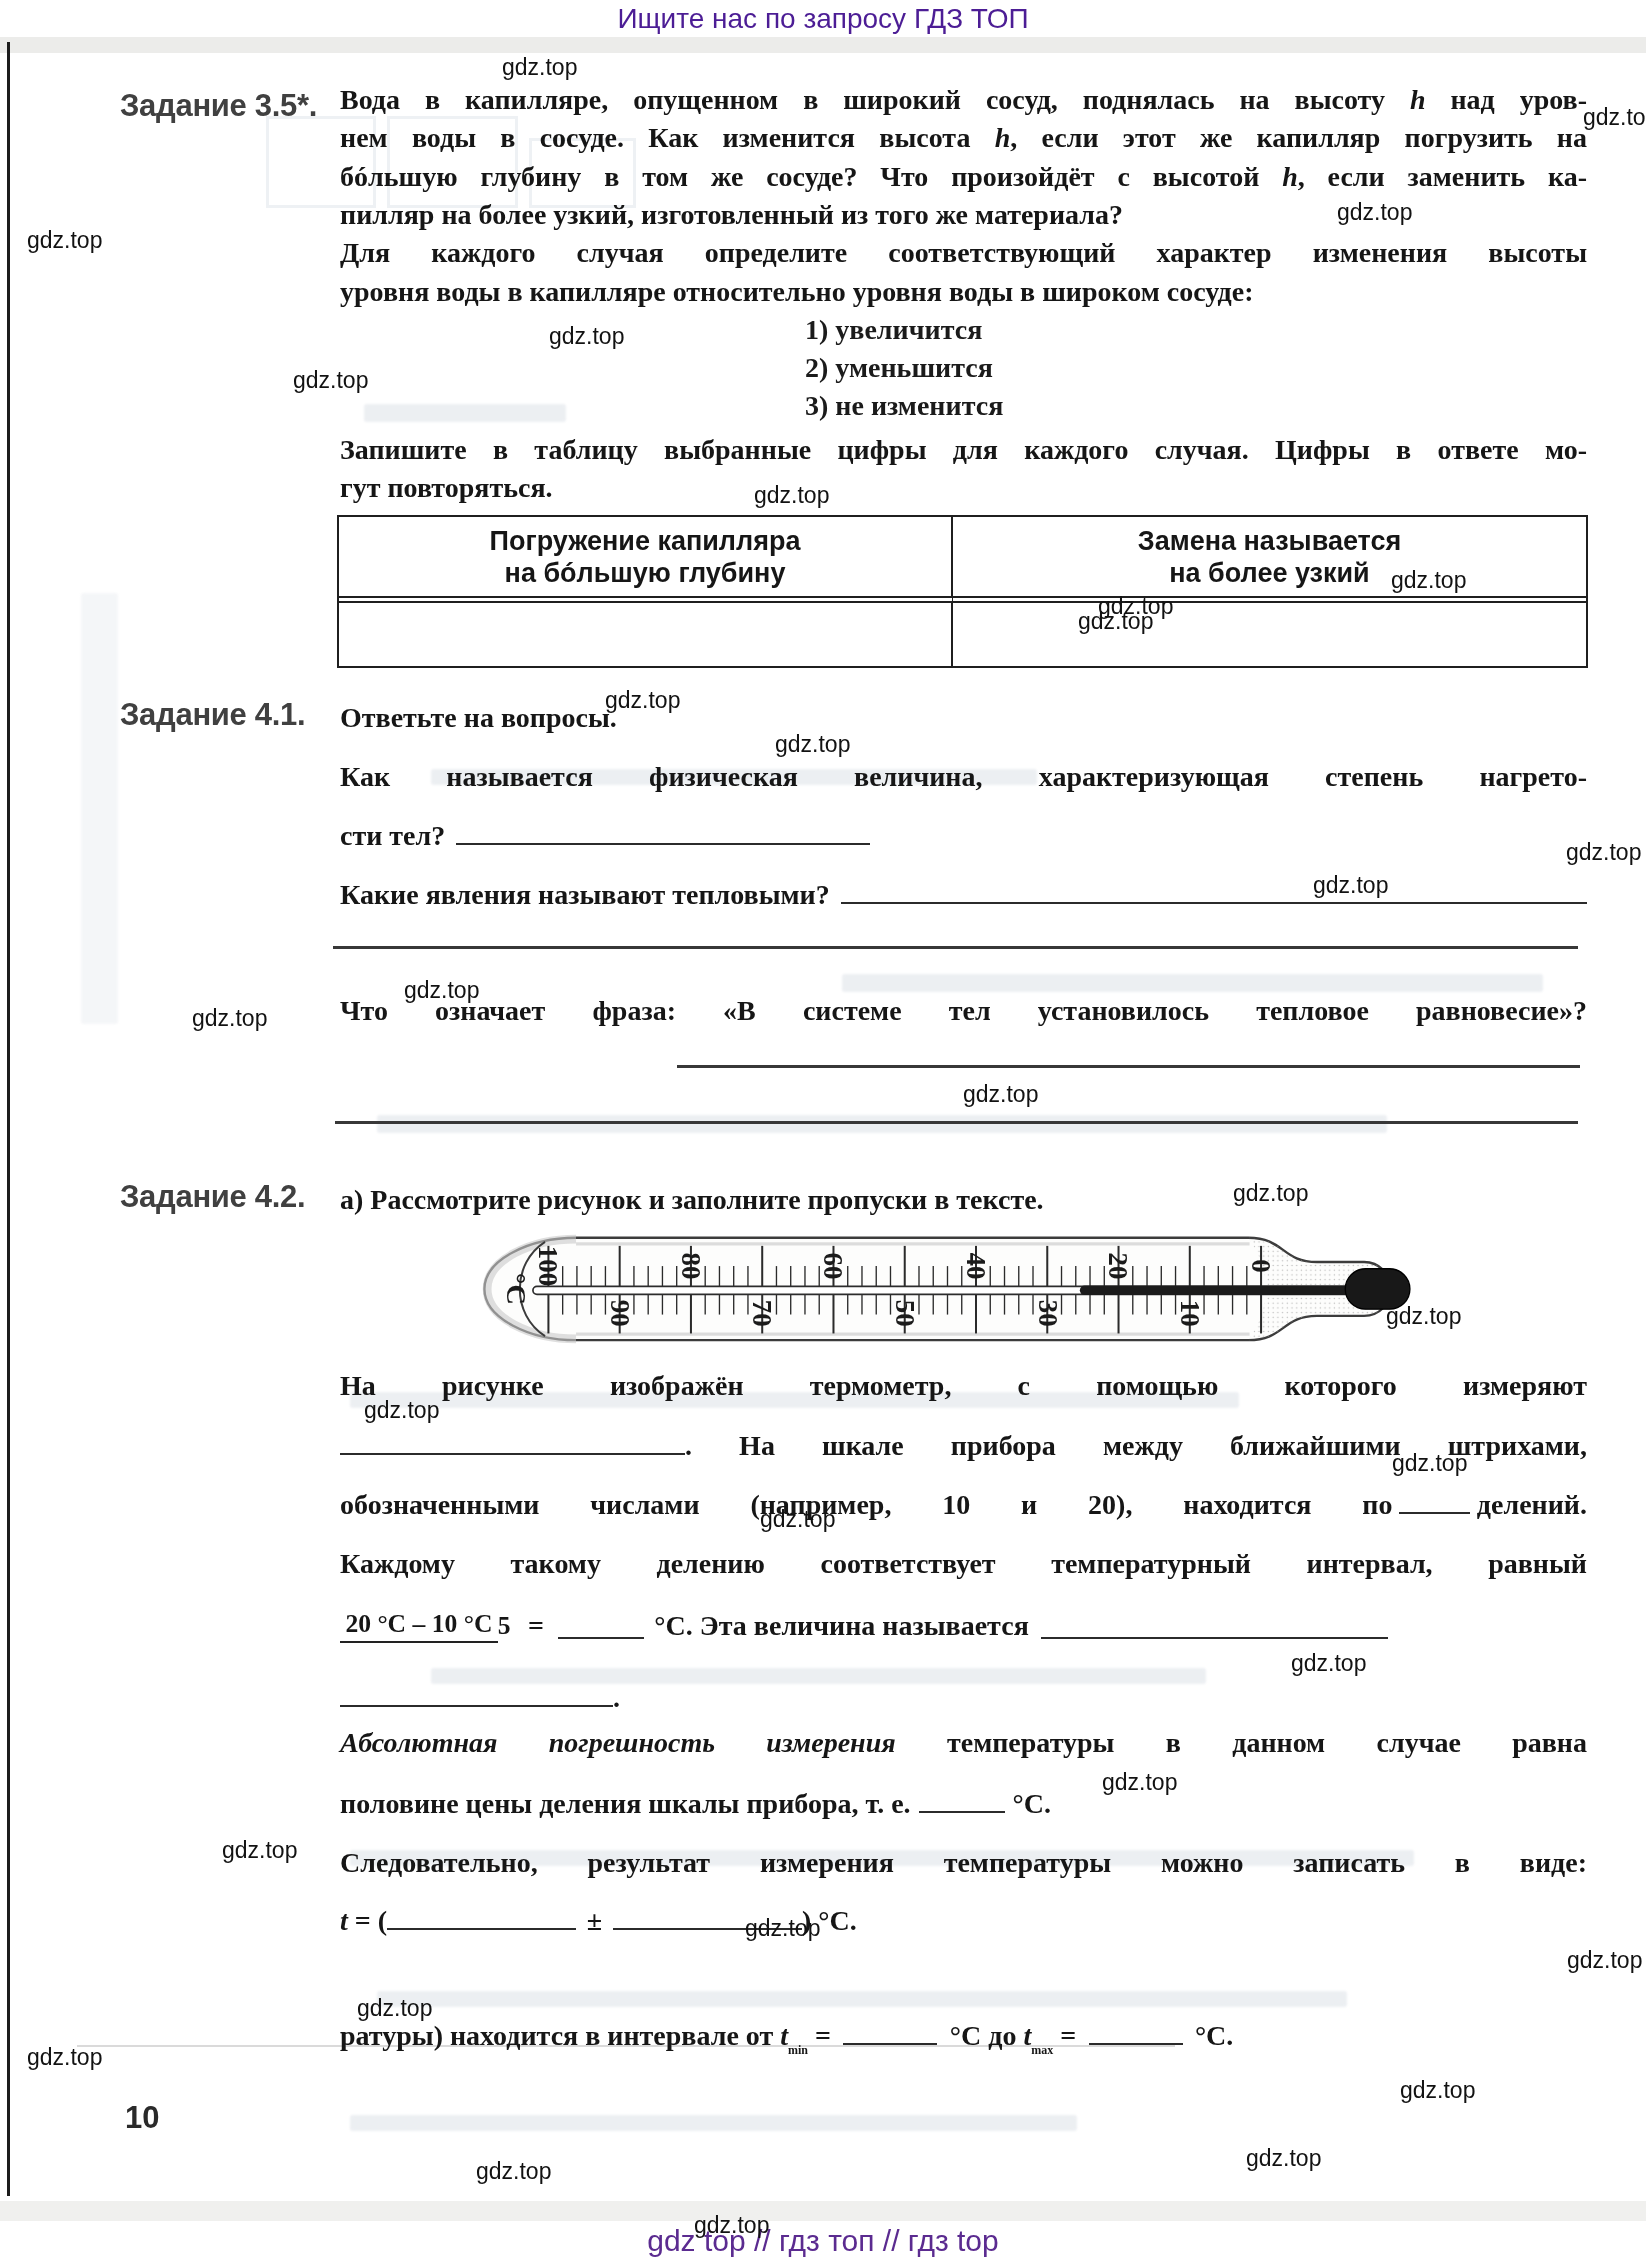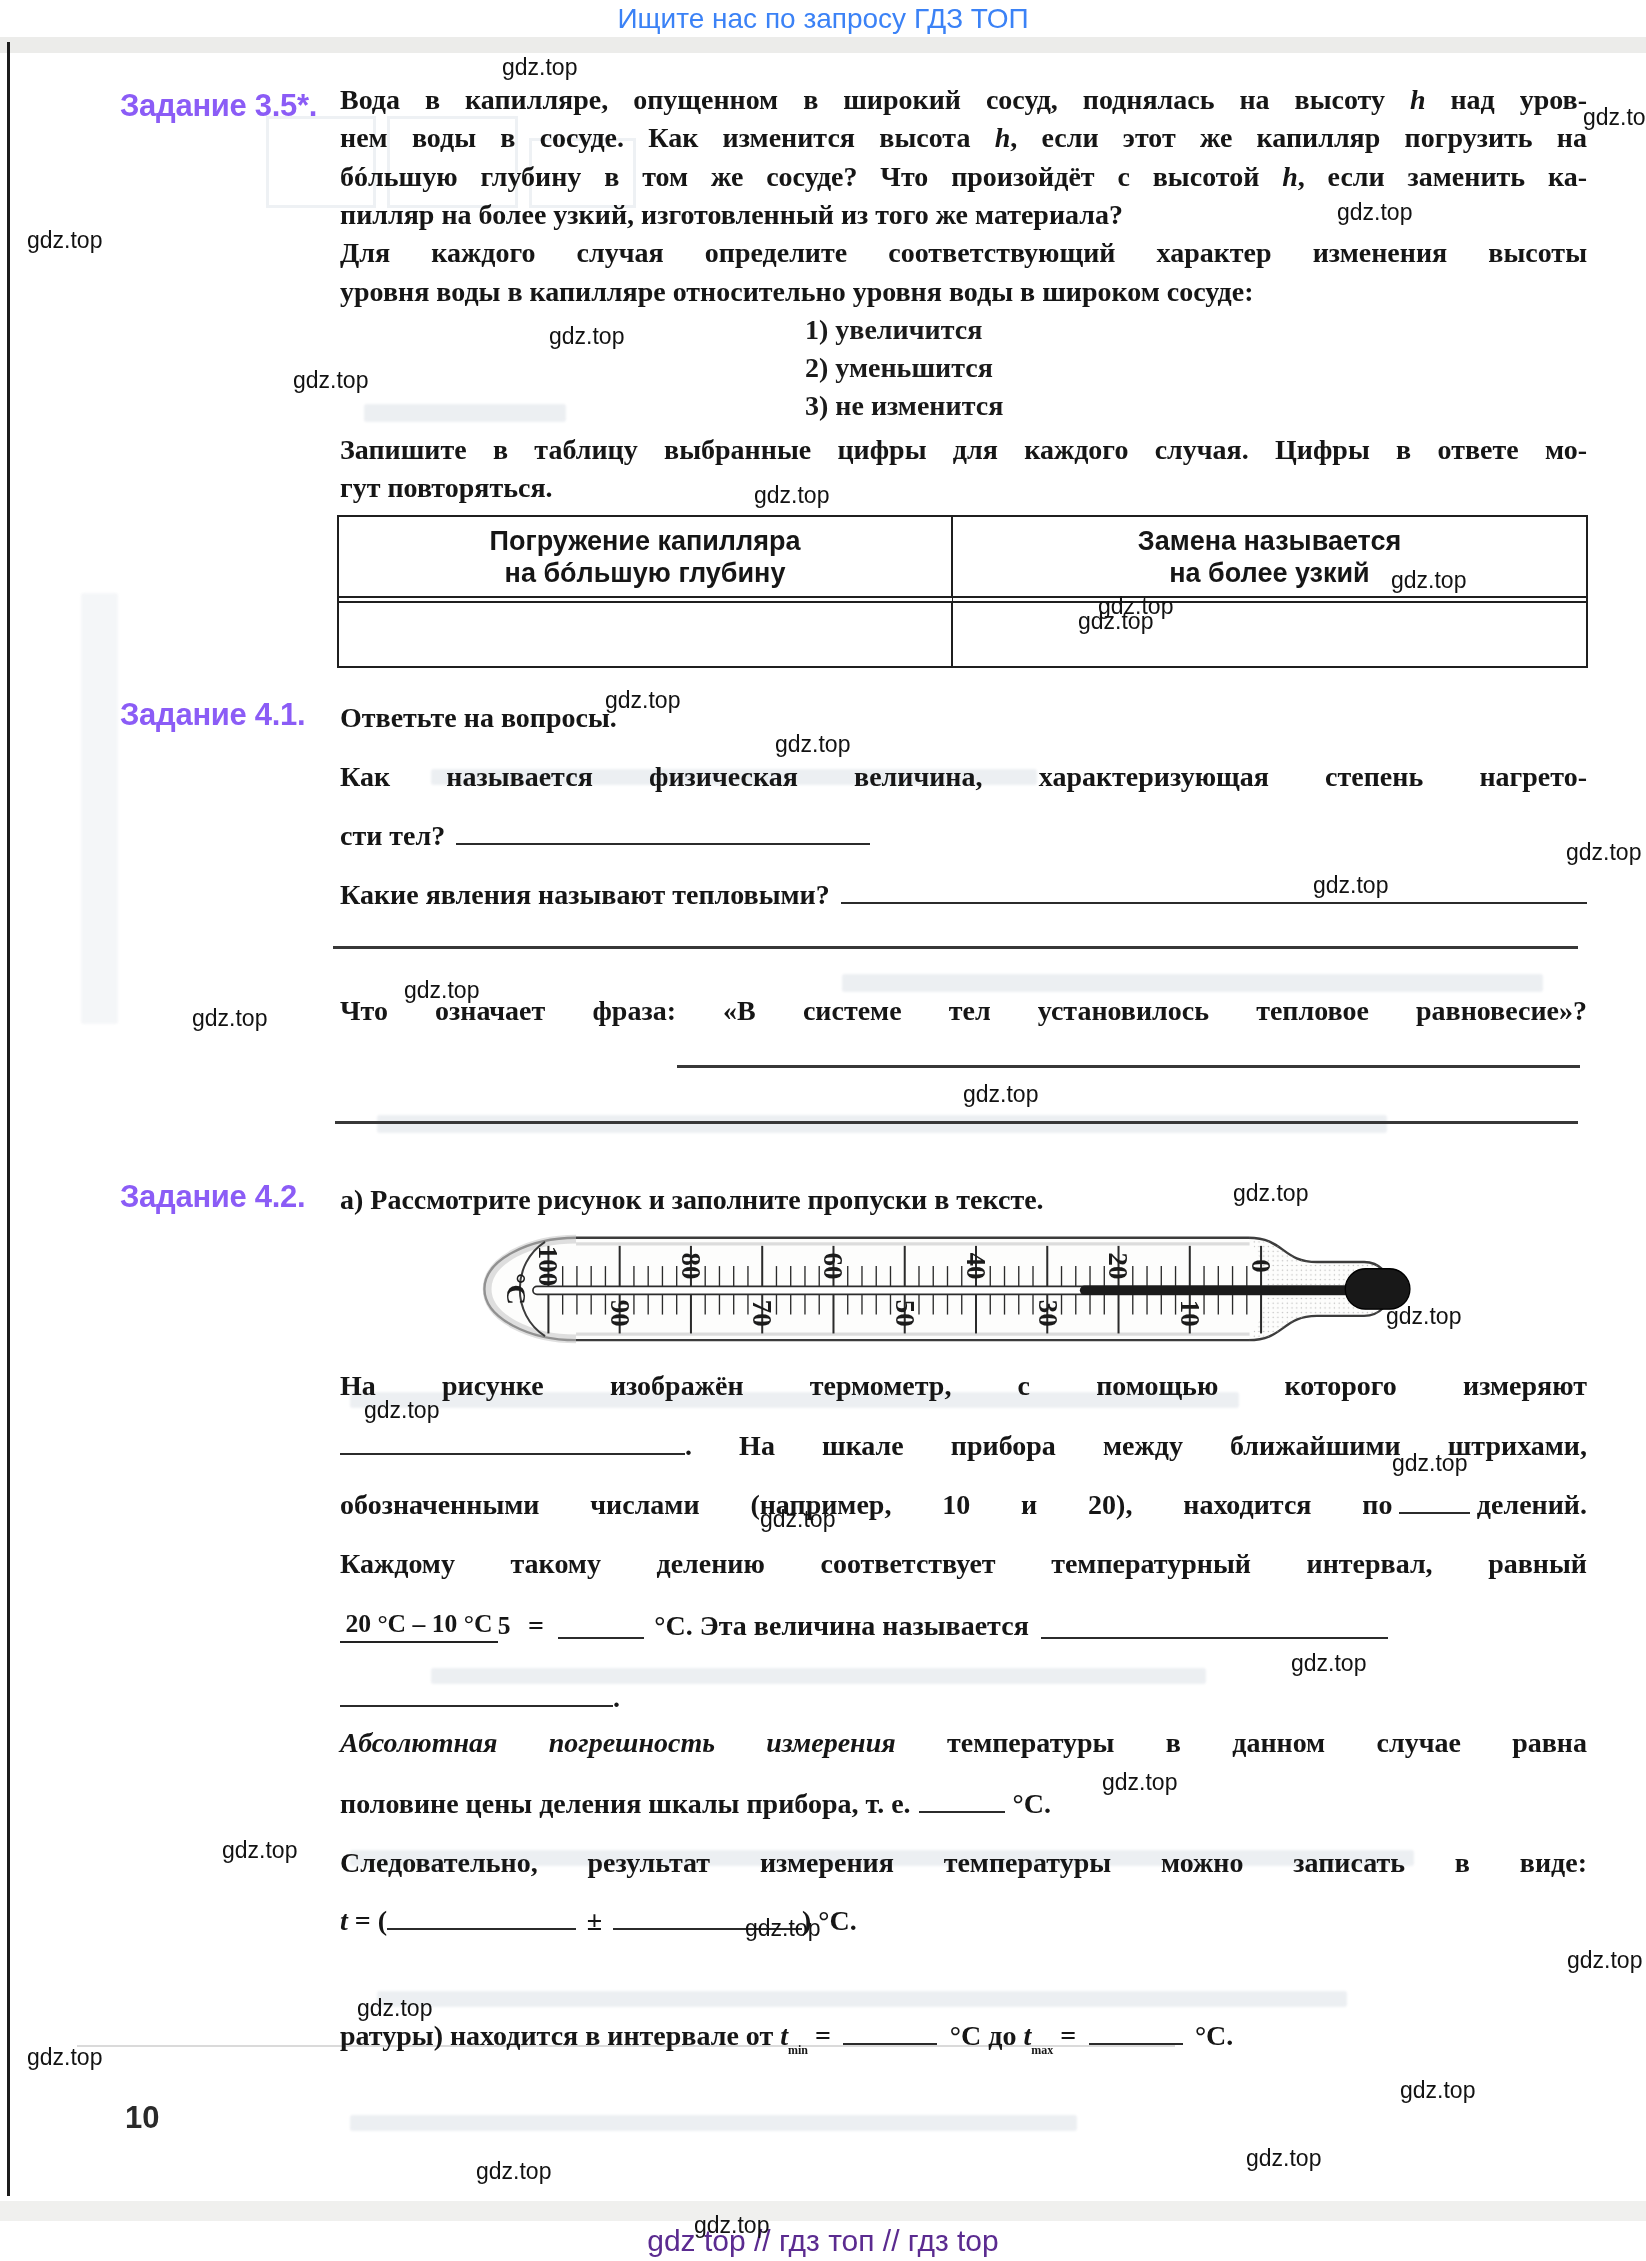--- a/index.html
+++ b/index.html
@@ -3,21 +3,21 @@
 <meta charset="utf-8">
 <style>
   html,body{margin:0;padding:0;background:#ffffff;}
   .sheet{position:relative;width:1646px;height:2261px;background:#ffffff;overflow:hidden;
          font-family:"Liberation Serif",serif;color:#1b1b1b;}
   .promo{position:absolute;top:2.7px;left:0;width:100%;text-align:center;
          font:400 28px "Liberation Sans",sans-serif;z-index:4;}
   .band-top{position:absolute;top:37px;left:0;width:100%;height:16px;background:#ececea;z-index:1;}
   .band-bottom{position:absolute;top:2201px;left:0;width:100%;height:20px;background:#f0f0ee;z-index:1;}
   .edge-left{position:absolute;left:6.7px;top:42px;width:3.4px;height:2154px;background:#1c1c1c;z-index:3;}
-  .task-label{position:absolute;left:120px;font:700 31px "Liberation Sans",sans-serif;color:#8b5cf6;
+  .task-label{position:absolute;left:120px;font:700 31px "Liberation Sans",sans-serif;color:#404040;
               letter-spacing:-0.3px;z-index:2;white-space:nowrap;}
   .line{position:absolute;left:340px;width:1247px;font:700 28px/38px "Liberation Serif",serif;
         color:#161616;z-index:2;}
   .just{text-align:justify;text-align-last:justify;}
   .blank{display:inline-block;border-bottom:2.7px solid #2b2b2b;height:25.6px;vertical-align:baseline;}
   .rule{position:absolute;height:2.7px;background:#383838;z-index:2;}
   .opts{position:absolute;left:805px;top:311px;font:700 28px/38px "Liberation Serif",serif;z-index:2;}
   .gtable{position:absolute;left:337px;top:515px;width:1247px;border:2.7px solid #1f1f1f;
           display:grid;grid-template-columns:614px 1fr;z-index:2;background:transparent;}
   .th{border-bottom:7.4px double #1f1f1f;display:flex;flex-direction:column;justify-content:center;
@@ -56,21 +56,21 @@
   <div class="g" style="left:431px;top:769px;width:606px;height:16px;"></div>
   <div class="g" style="left:842px;top:974px;width:701px;height:17.5px;"></div>
   <div class="g" style="left:377px;top:1115px;width:1010px;height:17.5px;"></div>
   <div class="g" style="left:350px;top:1392px;width:889px;height:16px;"></div>
   <div class="g" style="left:431px;top:1668px;width:775px;height:16px;"></div>
   <div class="g" style="left:350px;top:1850px;width:1064px;height:16px;"></div>
   <div class="g" style="left:377px;top:1991px;width:970px;height:16px;"></div>
   <div class="g" style="left:350px;top:2115px;width:727px;height:16px;"></div>
   <div class="faint"></div>
 
-  <div class="promo" style="color:#3b82f6;">Ищите нас по запросу ГДЗ ТОП</div>
+  <div class="promo" style="color:#4c1d95;">Ищите нас по запросу ГДЗ ТОП</div>
 
   <div class="task-label" style="top:88px;">Задание 3.5*.</div>
   <div class="line just" style="top:81px;"><span>Вода в капилляре, опущенном в широкий сосуд, поднялась на высоту </span><i>h</i><span> над уров-</span></div>
   <div class="line just" style="top:119px;"><span>нем воды в сосуде. Как изменится высота </span><i>h</i><span>, если этот же капилляр погрузить на</span></div>
   <div class="line just" style="top:158px;"><span>бóльшую глубину в том же сосуде? Что произойдёт с высотой </span><i>h</i><span>, если заменить ка-</span></div>
   <div class="line" style="top:196px;">пилляр на более узкий, изготовленный из того же материала?</div>
   <div class="line just" style="top:234px;">Для каждого случая определите соответствующий характер изменения высоты</div>
   <div class="line" style="top:273px;">уровня воды в капилляре относительно уровня воды в широком сосуде:</div>
 
   <div class="opts">

